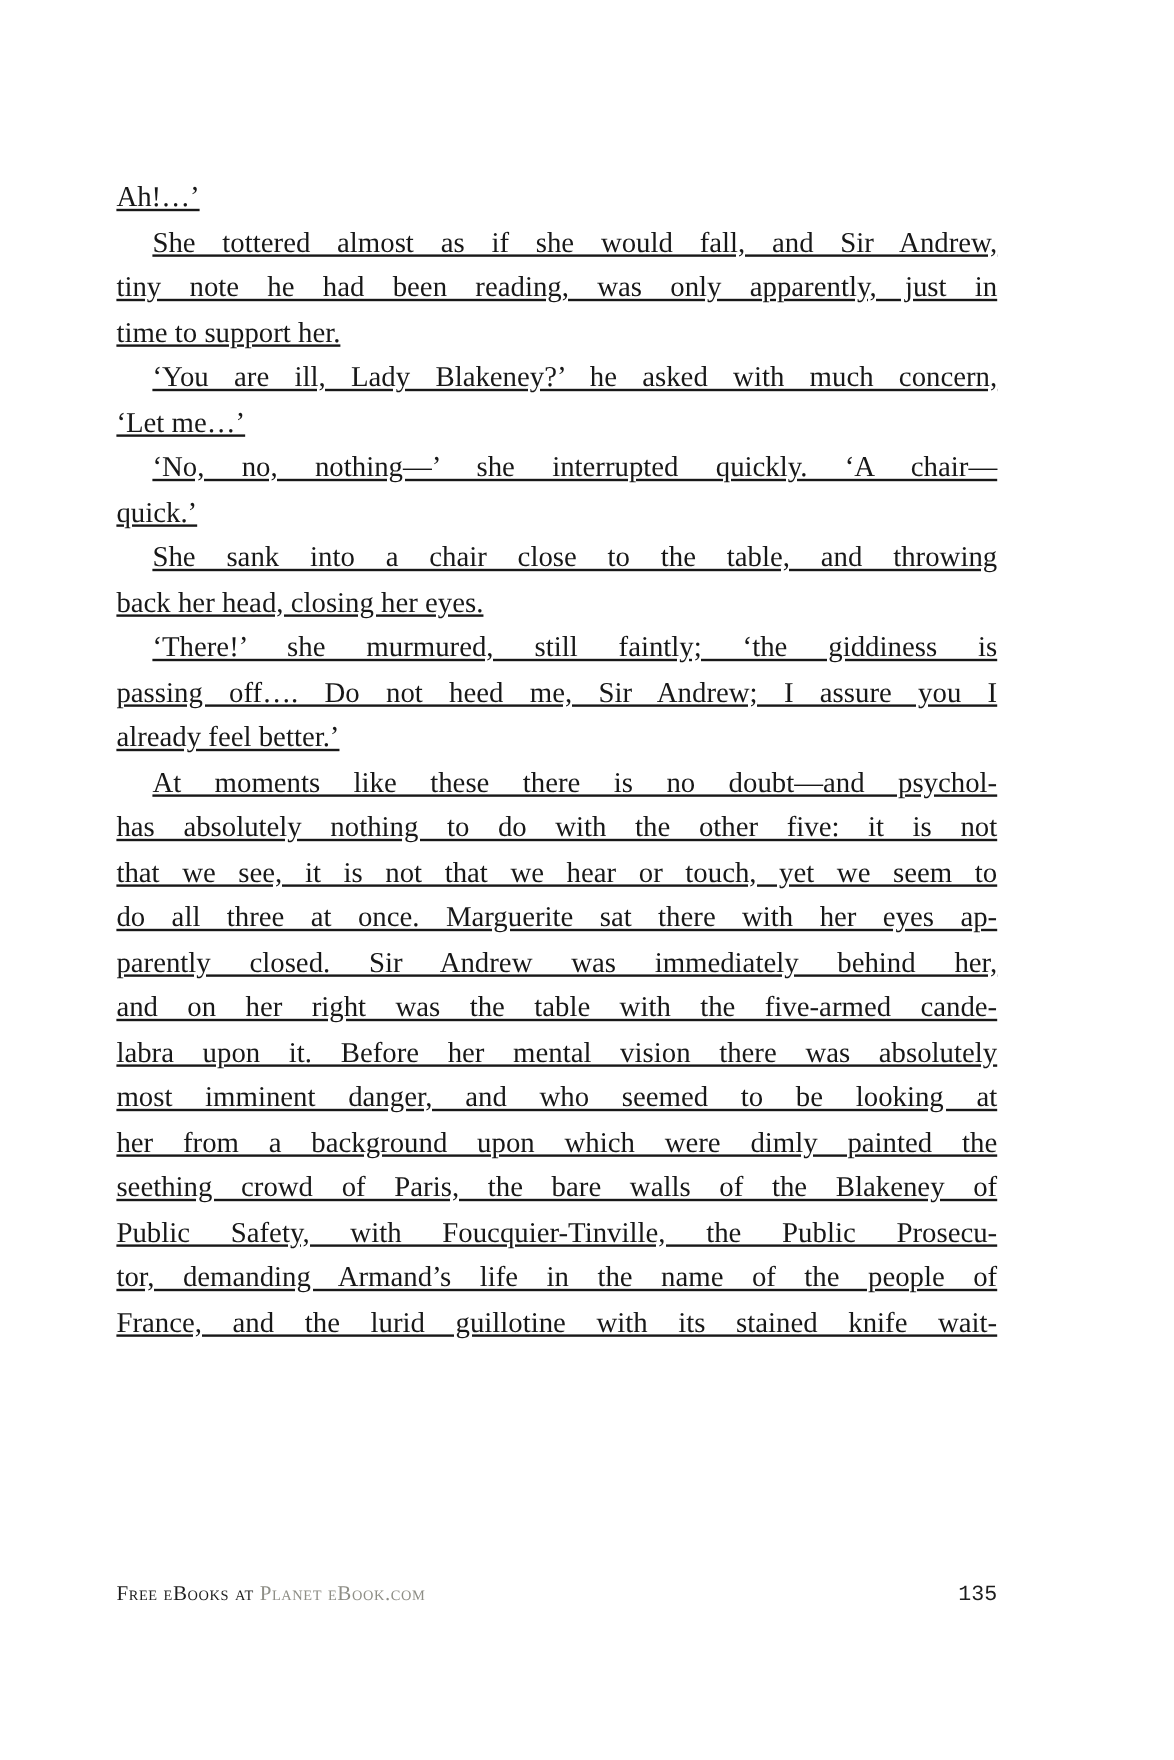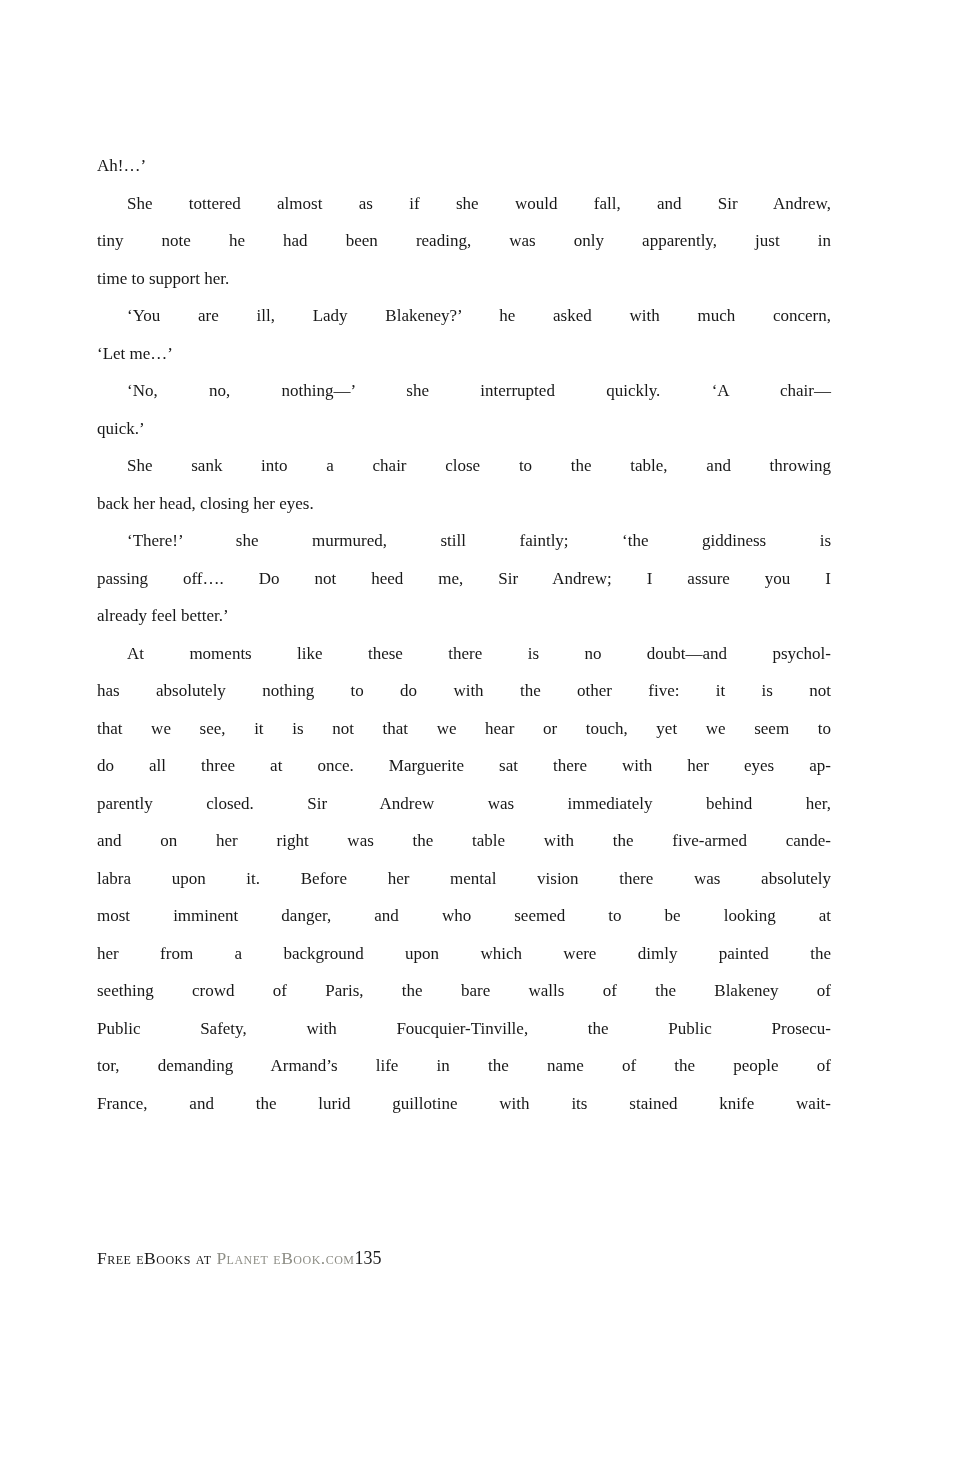--- a/index.html
+++ b/index.html
@@ -14,59 +14,62 @@
     background: #ffffff;
     font-family: "Liberation Serif", serif;
     color: #181818;
     overflow: hidden;
   }
   .text-block {
     position: absolute;
     left: 97px;
     top: 147px;
     width: 734px;
-    font-size: 17px;
+    font-size: 24px;
     line-height: 37.5px;
+    text-decoration: underline;
   }
   .para { margin: 0; padding: 0; }
   .line {
     display: block;
     text-align: justify;
     text-align-last: justify;
     white-space: normal;
   }
   .line.last {
     text-align-last: left;
   }
   .line.ind {
     text-indent: 30px;
   }
   .footer {
     position: absolute;
     left: 97px;
-    top: 1246px;
+    top: 1315px;
     width: 734px;
     display: flex;
+    justify-content: space-between;
     align-items: baseline;
     font-size: 17.5px;
     line-height: 24px;
   }
   .footer-left {
     font-variant: small-caps;
     letter-spacing: 0.5px;
     color: #1c1c1c;
   }
   .footer-link {
     color: #8e8e86;
     text-decoration: none;
     cursor: pointer;
   }
   .page-number {
     color: #1c1c1c;
     font-size: 18px;
+    font-family: Liberation Mono, monospace;
   }
 </style>
 </head>
 <body>
 
 <div class="book-page">
 
   <div class="text-block">
 
     <div class="para">

